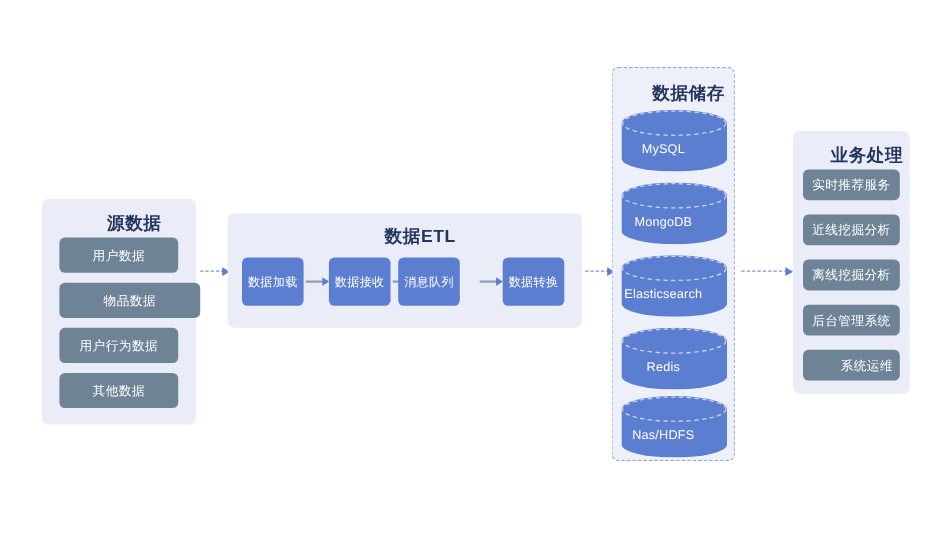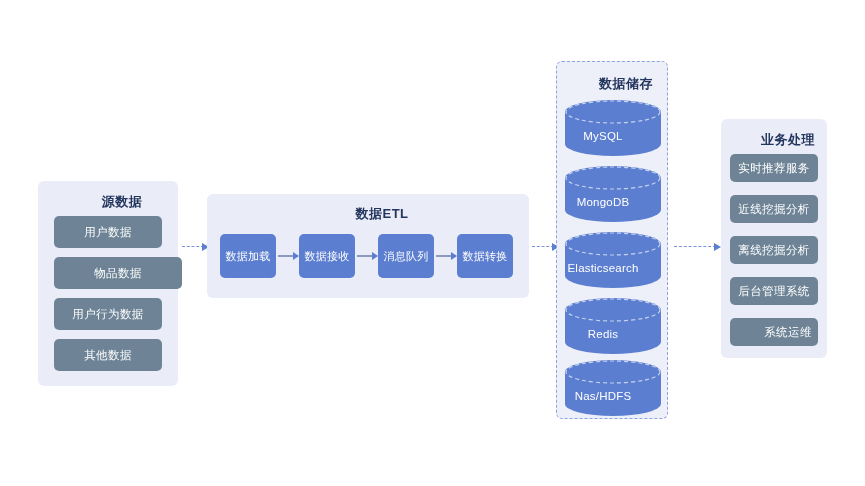--- a/index.html
+++ b/index.html
@@ -29,21 +29,21 @@
   }
   .panel.dashed {
     border: 1px dashed #8fa2dd;
     background: #edeff9;
   }
   .panel-title {
     position: absolute;
     left: 0;
     right: 0;
     text-align: center;
-    font-size: 13px;
+    font-size: 16px;
     font-weight: bold;
     color: #24365e;
     letter-spacing: 0.5px;
     padding-left: 28px;
   }
 
   
   .chip {
     position: absolute;
     background: #6e8496;
@@ -154,21 +154,21 @@
 
   <div class="panel" id="etl-panel">
     <div class="panel-title">数据ETL</div>
 
     <div class="etl-box" style="left:13px;">数据加载</div>
     <div class="etl-arrow" style="left:71px;"></div>
 
     <div class="etl-box" style="left:92px;">数据接收</div>
     <div class="etl-arrow" style="left:150px;"></div>
 
-    <div class="etl-box" style="left:171px;">消息队列</div>
+    <div class="etl-box" style="left:155px;">消息队列</div>
     <div class="etl-arrow" style="left:229px;"></div>
 
     <div class="etl-box" style="left:250px;">数据转换</div>
   </div>
 
   <div class="connector" style="left:532px; top:246px; width:22px;"></div>
 
   <div class="panel dashed" id="storage-panel">
     <div class="panel-title">数据储存</div>
 

